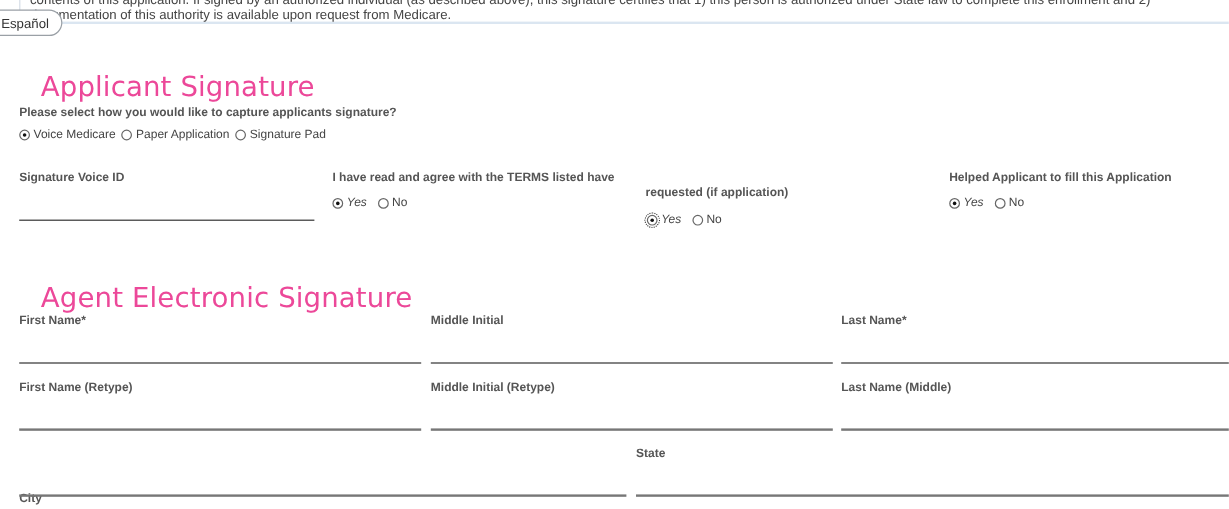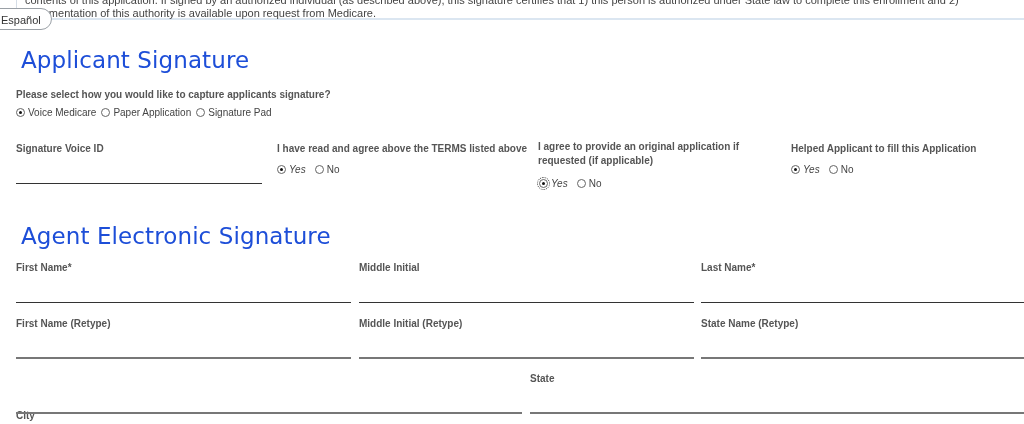--- a/index.html
+++ b/index.html
@@ -40,25 +40,25 @@
       background: #ffffff;
       font-size: 11px;
       line-height: 22px;
       color: #333;
       box-sizing: border-box;
       padding-left: 14px;
       cursor: pointer;
     }
     h2.section-title {
       position: absolute;
-      margin: 5px;
+      margin: 18px;
       font-family: "DejaVu Sans", sans-serif;
       font-weight: normal;
       font-size: 23px;
-      color: #1d4ed8;
+      color: #ec4899;
       letter-spacing: 0.1px;
     }
     .label {
       position: absolute;
       font-size: 10px;
       font-weight: bold;
       color: #555;
       line-height: 14px;
     }
     .radio-row {
@@ -132,31 +132,31 @@
   <span class="radio"></span>
   <span class="opt-label">Paper Application</span>
   <span class="radio"></span>
   <span class="opt-label">Signature Pad</span>
 </div>
 
 <div class="label" style="left:16px; top:142px;">Signature Voice ID</div>
 <input class="field" style="left: 16px; top: 164px; width: 246px;" value="">
 <div class="field-line" style="left:16px; top:183px; width:246px;"></div>
 
-<div class="label" style="left:277px; top:142px;">I have read and agree above the TERMS listed above</div>
+<div class="label" style="left:277px; top:142px;">I have read and agree with the TERMS listed have</div>
 <div class="radio-row" style="left:277px; top:164px;">
   <span class="radio checked"></span>
   <span class="opt-label spaced">Yes</span>
   <span class="radio"></span>
   <span class="opt-label">No</span>
 </div>
 
 <div class="label" style="left:538px; top:140px;">
-  <span>I agree to provide an original application if</span><br>
-  <span>requested (if applicable)</span>
+  <br>
+  <span>requested (if application)</span>
 </div>
 <div class="radio-row" style="left:539px; top:178px;">
   <span class="radio checked focused"></span>
   <span class="opt-label spaced">Yes</span>
   <span class="radio"></span>
   <span class="opt-label">No</span>
 </div>
 
 <div class="label" style="left:791px; top:142px;">Helped Applicant to fill this Application</div>
 <div class="radio-row" style="left:791px; top:164px;">
@@ -181,21 +181,21 @@
 <div class="field-line" style="left:701px; top:302px; width:330px;"></div>
 
 <div class="label" style="left:16px; top:317px;">First Name (Retype)</div>
 <input class="field" style="left: 16px; top: 338px; width: 334px;" value="">
 <div class="field-line gray" style="left:16px; top:357px; width:335px;"></div>
 
 <div class="label" style="left:359px; top:317px;">Middle Initial (Retype)</div>
 <input class="field" style="left: 359px; top: 338px; width: 334px;" value="">
 <div class="field-line gray" style="left:359px; top:357px; width:335px;"></div>
 
-<div class="label" style="left:701px; top:317px;">State Name (Retype)</div>
+<div class="label" style="left:701px; top:317px;">Last Name (Middle)</div>
 <input class="field" style="left: 701px; top: 338px; width: 323px;" value="">
 <div class="field-line gray" style="left:701px; top:357px; width:330px;"></div>
 
 <div class="label" style="left:16px; top:372px;margin-top:37px;">City</div>
 <input class="field" style="left: 16px; top: 394px; width: 505px;" value="">
 <div class="field-line gray" style="left:16px; top:412px; width:506px;"></div>
 
 <div class="label" style="left:530px; top:372px;">State</div>
 <input class="field" style="left: 530px; top: 394px; width: 494px;" value="">
 <div class="field-line gray" style="left:530px; top:412px; width:500px;"></div>

